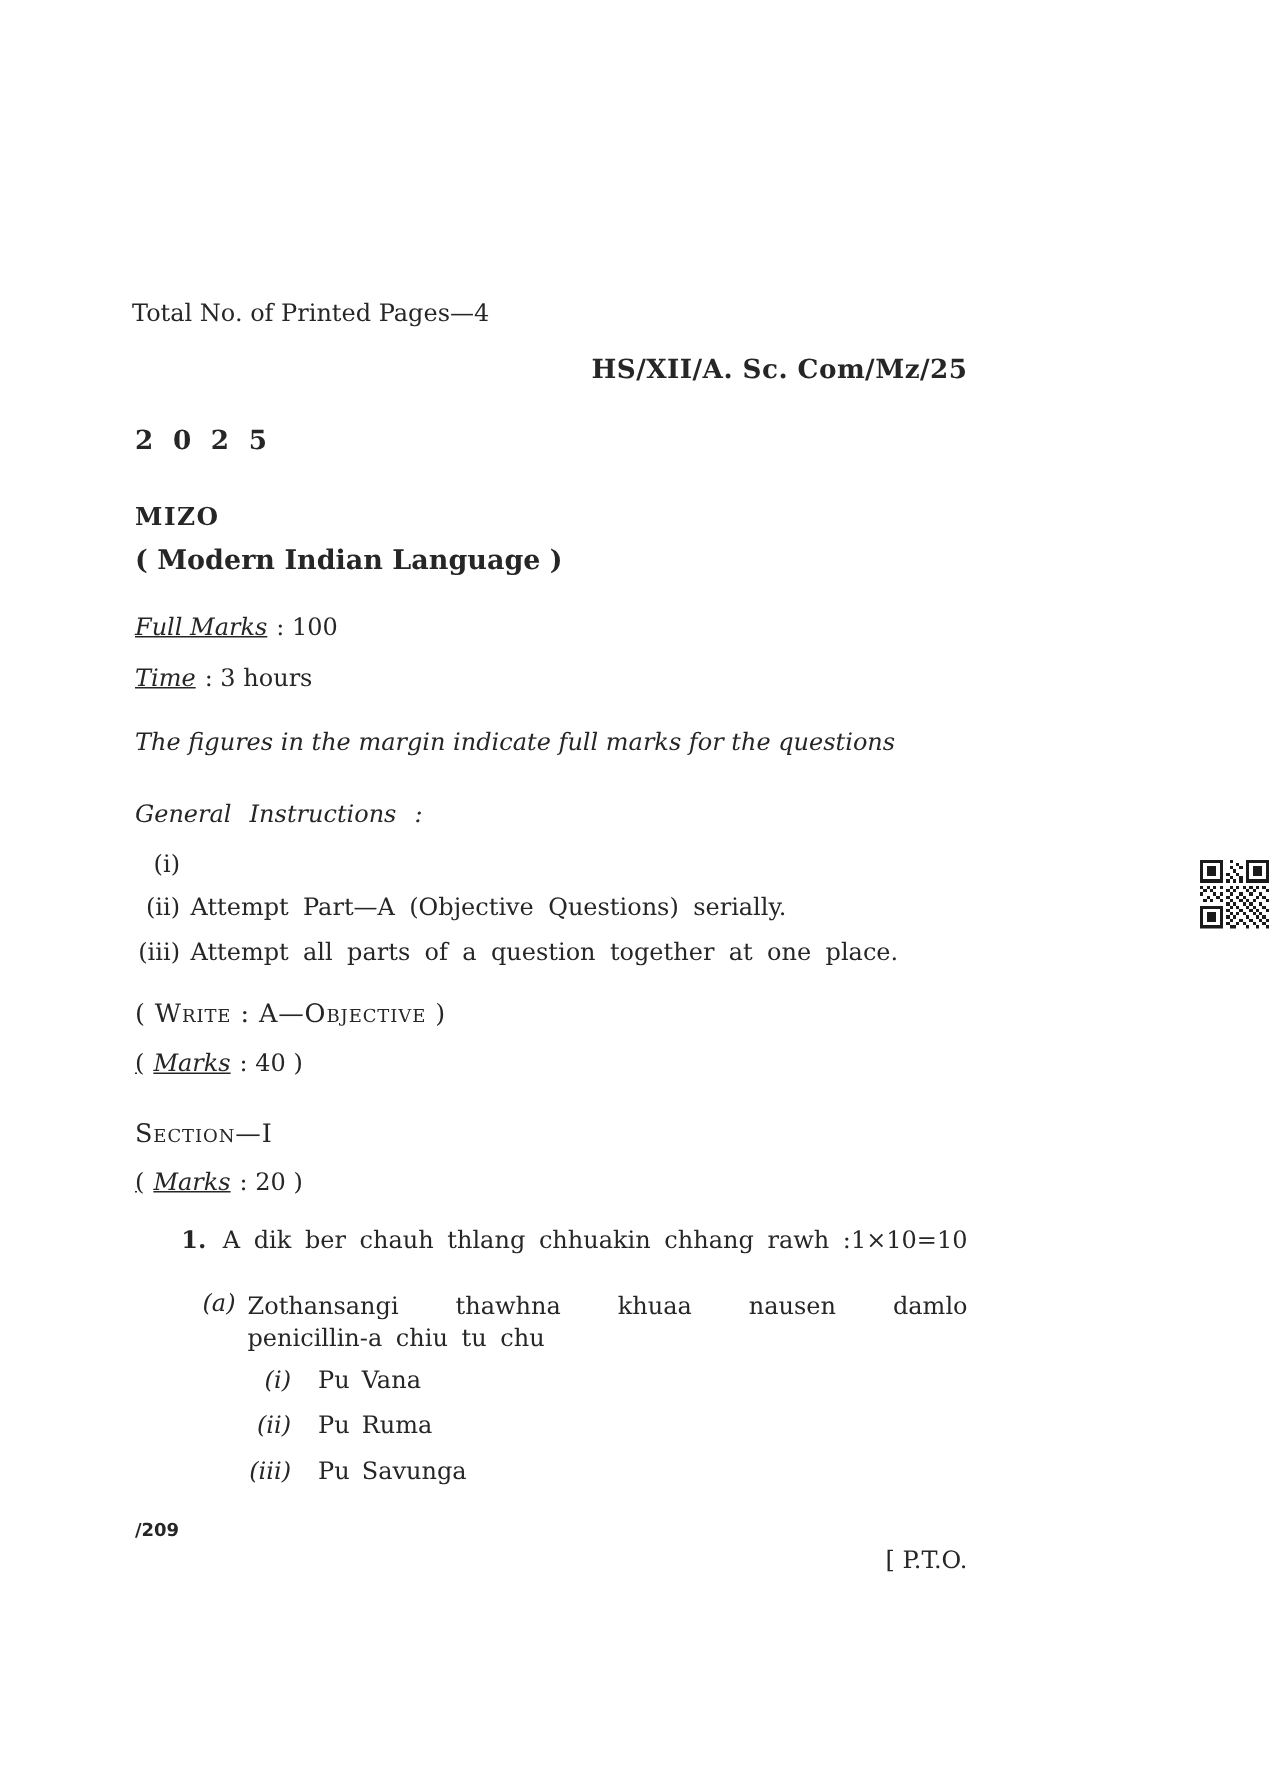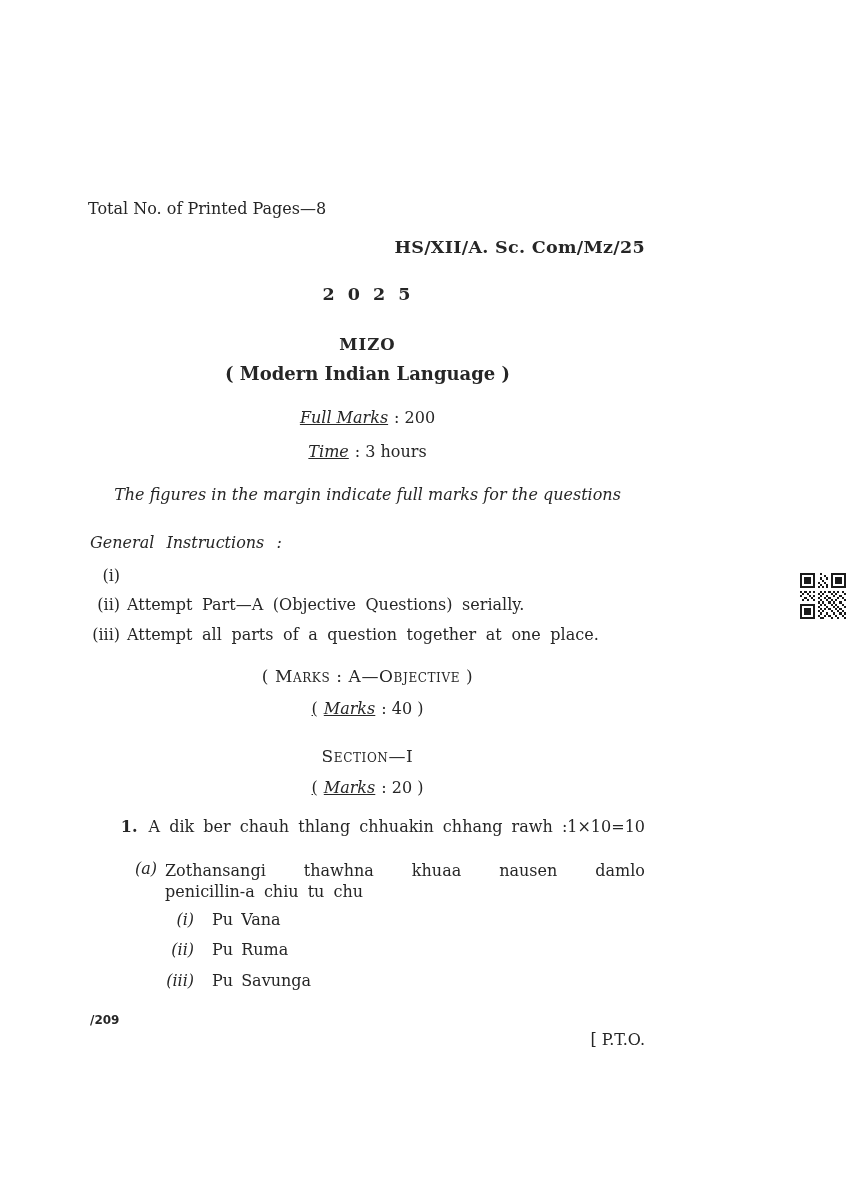--- a/index.html
+++ b/index.html
@@ -3,21 +3,21 @@
 <meta charset="utf-8">
 <style>
   html, body { margin: 0; padding: 0; background: #ffffff; }
   body {
     width: 853px; height: 1194px; position: relative; overflow: hidden;
     font-family: "DejaVu Serif", "Liberation Serif", serif;
     color: #262626; font-size: 16px;
   }
   .abs { position: absolute; line-height: 1.15; }
   .col { left: 90px; width: 555px; }
-  .center { text-align: center; }
+  .center { text-align: left; }
   .right { text-align: right; margin-top: 16px; }
   .bold { font-weight: bold; }
   .italic { font-style: italic; }
   .smallcaps { font-variant: small-caps; letter-spacing: 0.6px; }
 
   [data-name="total-pages"]      { top: 200px; left: 88px; }
   [data-name="paper-code"]       { top: 221px; font-size: 17.5px; letter-spacing: 0.3px; }
   [data-name="exam-year"]        { top: 284px; font-size: 17.5px; letter-spacing: 2px; word-spacing: 3px; }
   [data-name="subject-title"]    { top: 336px; font-size: 16.5px; letter-spacing: 1px; }
   [data-name="subject-subtitle"] { top: 364px; font-size: 18px; }
@@ -53,28 +53,28 @@
 
   [data-name="footer-paper-number"] { top: 1014px; left: 90px; font-family: "DejaVu Sans", "Liberation Sans", sans-serif; font-weight: bold; font-size: 12px; }
   [data-name="footer-pto"] { top: 1015px; }
 
   [data-name="qr-code-icon"] { top: 573px; left: 800px; width: 46px; height: 46px; }
   [data-name="qr-code-icon"] svg { display: block; width: 100%; height: 100%; }
 </style>
 </head>
 <body data-name="exam-paper-page">
 
-<div class="abs" data-name="total-pages">Total No. of Printed Pages—8</div>
+<div class="abs" data-name="total-pages">Total No. of Printed Pages—4</div>
 <div class="abs col right bold" data-name="paper-code">HS/XII/A. Sc. Com/Mz/25</div>
 <div class="abs col center bold" data-name="exam-year">2 0 2 5</div>
 <div class="abs col center bold" data-name="subject-title">MIZO</div>
 <div class="abs col center bold" data-name="subject-subtitle">( Modern Indian Language )</div>
 
 <div class="abs col center" data-name="full-marks-line">
-  <span class="italic gap-r" data-name="full-marks-label">Full Marks</span><span data-name="full-marks-value">: 200</span>
+  <span class="italic gap-r" data-name="full-marks-label">Full Marks</span><span data-name="full-marks-value">: 100</span>
 </div>
 <div class="abs col center" data-name="time-line">
   <span class="italic gap-r" data-name="time-label">Time</span><span data-name="time-value">: 3 hours</span>
 </div>
 
 <div class="abs col center italic" data-name="margin-note">The figures in the margin indicate full marks for the questions</div>
 
 <div class="abs italic" data-name="general-instructions-heading">General Instructions :</div>
 
 <div class="abs" data-name="general-instructions-list">
@@ -84,21 +84,21 @@
   <div class="instr-row" data-name="instruction-row">
     <span class="instr-num" data-name="instruction-number">(ii)</span>
     <span class="instr-text" data-name="instruction-text">Attempt Part—A (Objective Questions) serially.</span>
   </div>
   <div class="instr-row" data-name="instruction-row">
     <span class="instr-num" data-name="instruction-number">(iii)</span>
     <span class="instr-text" data-name="instruction-text">Attempt all parts of a question together at one place.</span>
   </div>
 </div>
 
-<div class="abs col center smallcaps" data-name="part-a-heading">( Marks : A—Objective )</div>
+<div class="abs col center smallcaps" data-name="part-a-heading">( Write : A—Objective )</div>
 <div class="abs col center" data-name="part-a-marks">
   <span class="gap-r" data-name="marks-open-paren">(</span><span class="italic gap-r" data-name="marks-label">Marks</span><span data-name="marks-value">: 40 )</span>
 </div>
 
 <div class="abs col center smallcaps" data-name="section-1-heading">Section—I</div>
 <div class="abs col center" data-name="section-1-marks">
   <span class="gap-r" data-name="marks-open-paren">(</span><span class="italic gap-r" data-name="marks-label">Marks</span><span data-name="marks-value">: 20 )</span>
 </div>
 
 <div class="abs" data-name="question-1-row">

